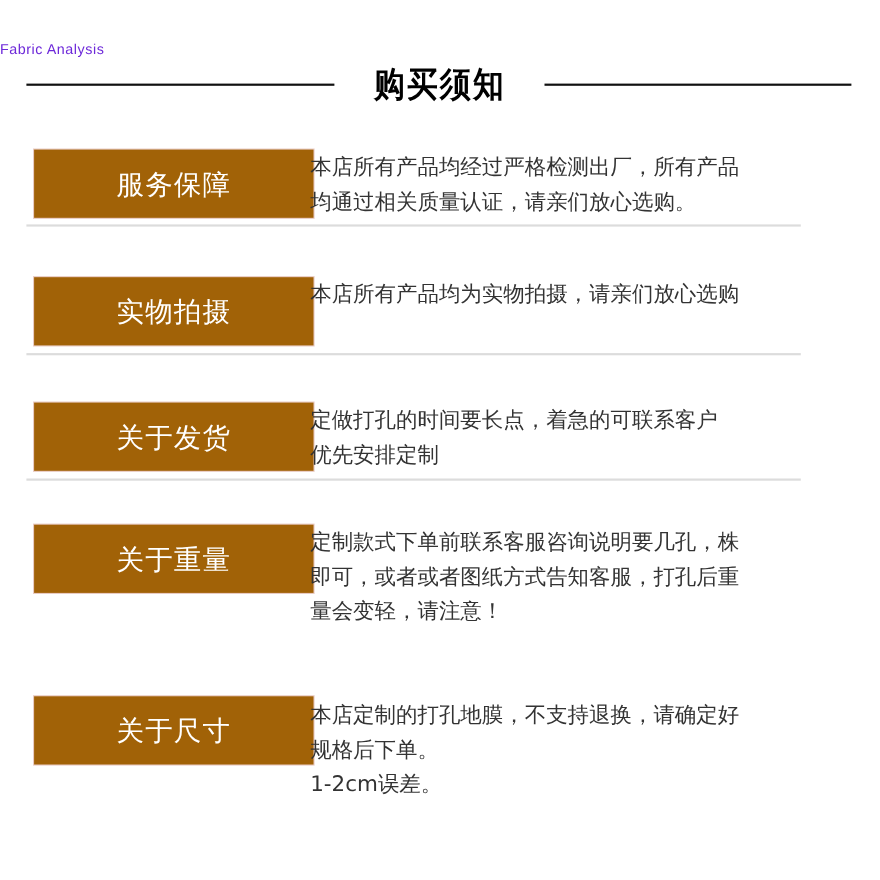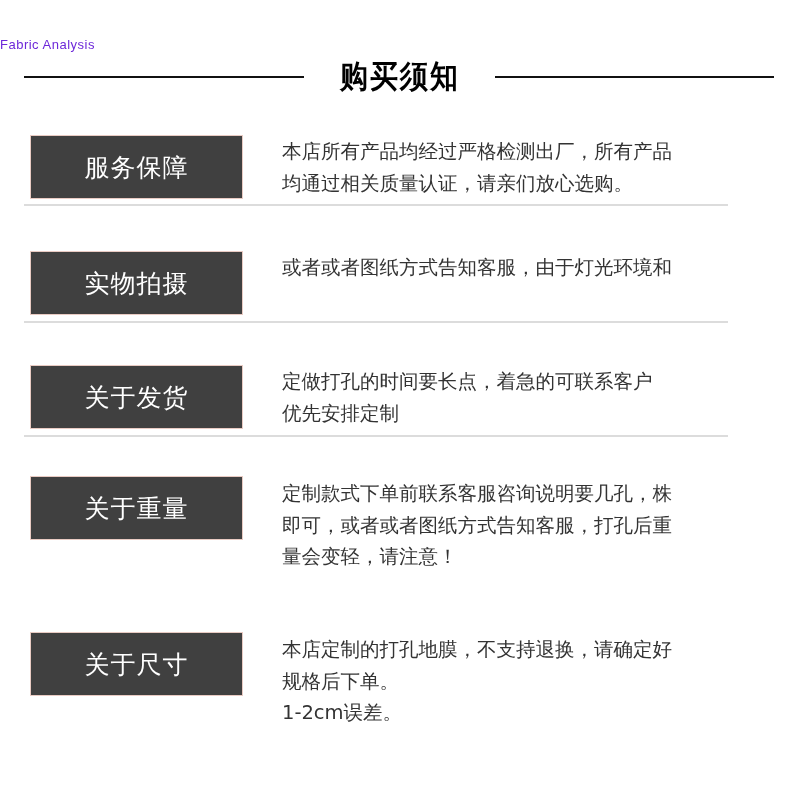--- a/index.html
+++ b/index.html
@@ -7,21 +7,21 @@
            font-family: "DejaVu Sans", "Liberation Sans", sans-serif; }
     .header-sub { position: absolute; top: 37px; left: 0; width: 640px; text-align: left;
       font-family: "Liberation Sans", sans-serif; font-size: 13px; color: #6d28d9; letter-spacing: 0.5px; }
     .header-title { position: absolute; top: 58px; left: 0; width: 800px; text-align: center;
       font-size: 28px; font-weight: bold; color: #000; letter-spacing: 2px; transform: scaleY(1.12); }
     .hline { position: absolute; top: 76px; height: 2px; background: #111; }
     .hline.left { left: 24px; width: 280px; }
     .hline.right { left: 495px; width: 279px; }
 
     .section { position: absolute; left: 0; width: 800px; }
-    .tag { position: absolute; left: 31px; width: 211px; height: 62px; background: #404040;
+    .tag { position: absolute; left: 31px; width: 254px; height: 62px; background: #a16207;
       color: #ffffff; font-size: 25px; display: flex; align-items: center; justify-content: center;
       letter-spacing: 1px; box-shadow: 0 0 0 1px #e9cbc3; }
     .desc { position: absolute; left: 270px; width: 470px; font-size: 19.5px; color: #333;
       line-height: 31.5px; }
     .desc .line { display: block; white-space: nowrap; margin-left: 12px; }
     .sep { position: absolute; left: 24px; width: 704px; height: 2px; background: #dcdcdc; }
   </style>
 </head>
 <body>
 
@@ -37,21 +37,21 @@
   <div class="desc" style="top:136px;">
     <span class="line">本店所有产品均经过严格检测出厂，所有产品</span>
     <span class="line">均通过相关质量认证，请亲们放心选购。</span>
   </div>
   <div class="sep" style="top:204px;"></div>
 </div>
 
 <div class="section" style="top:0;">
   <div class="tag" style="top:252px;">实物拍摄</div>
   <div class="desc" style="top:252px;">
-    <span class="line">或者或者图纸方式告知客服，由于灯光环境和</span>
+    <span class="line">本店所有产品均为实物拍摄，请亲们放心选购</span>
   </div>
   <div class="sep" style="top:321px;"></div>
 </div>
 
 <div class="section" style="top:0;">
   <div class="tag" style="top:366px;">关于发货</div>
   <div class="desc" style="top:366px;">
     <span class="line">定做打孔的时间要长点，着急的可联系客户</span>
     <span class="line">优先安排定制</span>
   </div>

